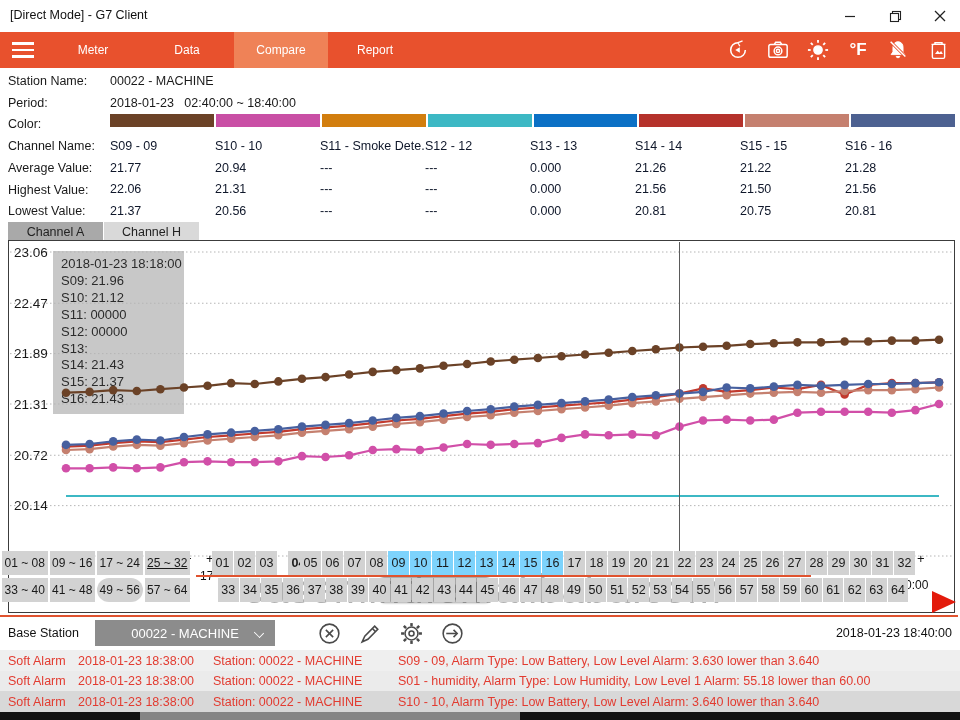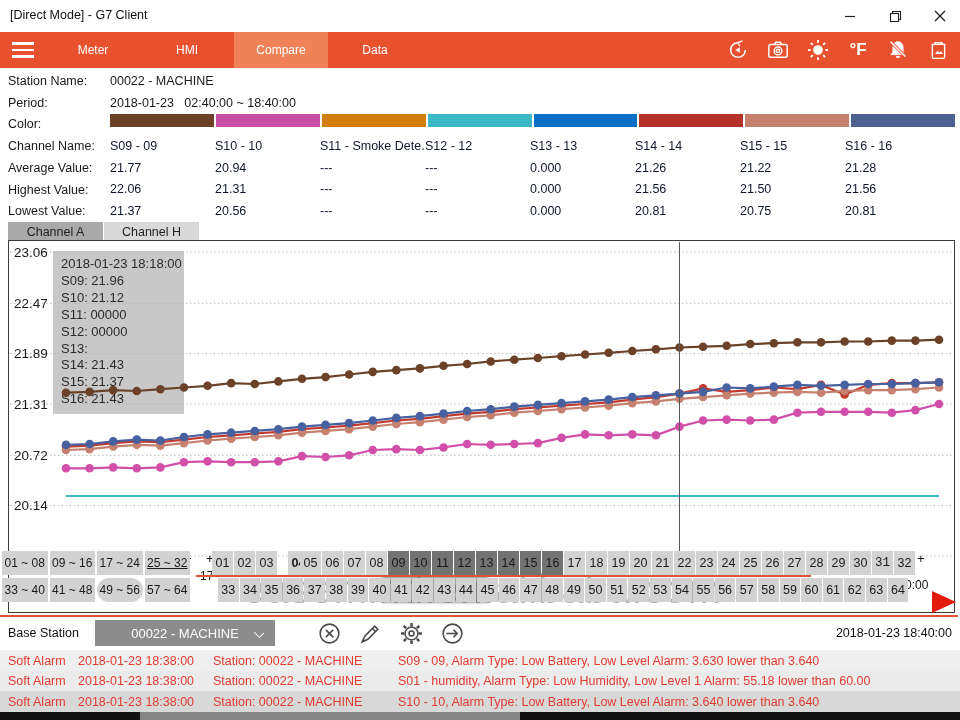--- a/index.html
+++ b/index.html
@@ -44,21 +44,21 @@
   .tooltip { position:absolute; left:44px; top:10px; width:131px; background:rgba(190,190,190,0.85); padding:5px 8px 6px 8px; z-index:1; }
   .tooltip div { font-size:13px; color:#2b2b2b; line-height:16.9px; white-space:nowrap; }
   .plot svg { position:absolute; left:0; top:0; z-index:3; }
   .crosshair { position:absolute; left:670px; top:1px; width:1px; height:334px; background:#5a5a5a; z-index:4; }
 
   
   .axis-peek { position:absolute; font-size:13px; color:#111; z-index:5; }
   .redline { position:absolute; left:196px; top:575px; width:615px; height:2px; background:#E0532F; z-index:5; }
   .cellrow { position:absolute; z-index:6; }
   .cell { position:absolute; top:0; height:100%; background:#D2D2D2; color:#1a1a1a; font-size:12.5px; display:flex; align-items:center; justify-content:center; }
-  .cell.dark { background:#737373; }
+  .cell.dark { background:#7dd3fc; }
   .cell.group { font-size:12px; }
   .red-arrow { position:absolute; left:932px; top:591px; width:0; height:0; border-left:24px solid #E31B0C; border-top:11px solid transparent; border-bottom:11px solid transparent; z-index:7; }
   .orange-rule { position:absolute; left:0; top:615px; width:958px; height:2px; background:#E0532F; z-index:7; }
 
   
   .basebar-label { position:absolute; left:8px; top:626px; font-size:12.5px; color:#111; }
   .dropdown { position:absolute; left:95px; top:620px; width:180px; height:26px; background:#8C8C8C; color:#fff; font-size:13px; display:flex; align-items:center; justify-content:center; }
   .dropdown .chev { position:absolute; right:12px; top:9px; width:8px; height:8px; border-right:1.5px solid #fff; border-bottom:1.5px solid #fff; transform:rotate(45deg) scale(1,0.8); }
   .tool-icons { position:absolute; left:316px; top:620px; display:flex; gap:15px; color:#4a4a4a; }
   .tool-icons .ti { width:26px; height:26px; display:flex; align-items:center; justify-content:center; }
@@ -101,23 +101,23 @@
   </div>
 
   <div class="menubar">
     <div class="hamburger">
         <i></i>
         <i></i>
         <i></i>
       </div>
     <div id="menu-items" style="display:flex;">
         <div class="menu-item">Meter</div>
-        <div class="menu-item">HMI</div>
+        <div class="menu-item">Data</div>
         <div class="menu-item active">Compare</div>
-        <div class="menu-item">Data</div>
+        <div class="menu-item">Report</div>
       </div>
     <div class="menubar-spacer"></div>
     <div class="menu-icons">
       <span class="mi">
         <svg width="22" height="22" viewBox="0 0 24 24" fill="none" stroke="#fff" stroke-width="1.7">
           <path d="M 20 12 A 8 8 0 1 1 12 4"></path>
             <path d="M 12 4 L 17 2 M 12 4 L 14 8" stroke-width="1.4"></path>
           <path d="M 9 12 L 14 9 L 14 15 Z" fill="#fff" stroke="none"></path>
         </svg>
       </span>
@@ -503,21 +503,21 @@
       <div class="cell" style="left: 652px; width: 21px;">21</div>
       <div class="cell" style="left: 674px; width: 21px;">22</div>
       <div class="cell" style="left: 696px; width: 21px;">23</div>
       <div class="cell" style="left: 718px; width: 21px;">24</div>
       <div class="cell" style="left: 740px; width: 21px;">25</div>
       <div class="cell" style="left: 762px; width: 21px;">26</div>
       <div class="cell" style="left: 784px; width: 21px;">27</div>
       <div class="cell" style="left: 806px; width: 21px;">28</div>
       <div class="cell" style="left: 828px; width: 21px;">29</div>
       <div class="cell" style="left: 850px; width: 21px;">30</div>
-      <div class="cell" style="left: 872px; width: 21px; font-family: Liberation Mono, monospace;">31</div>
+      <div class="cell" style="left: 872px; width: 21px;">31</div>
       <div class="cell" style="left: 894px; width: 21px;">32</div>
     </div>
   <div class="cellrow" id="row2" style="left:0; top:578px; width:960px; height:24px;">
       <div class="cell group" style="left: 2px; width: 45.5px;">33 ~ 40</div>
       <div class="cell group" style="left: 49.5px; width: 45.5px;">41 ~ 48</div>
       <div class="cell group" style="left: 97px; width: 45.5px; border-radius: 12px;">49 ~ 56</div>
       <div class="cell group" style="left: 144.5px; width: 45.5px;">57 ~ 64</div>
       <div class="cell" style="left: 218px; width: 20.6px;">33</div>
       <div class="cell" style="left: 239.6px; width: 20.6px;">34</div>
       <div class="cell" style="left: 261.2px; width: 20.6px;">35</div>

